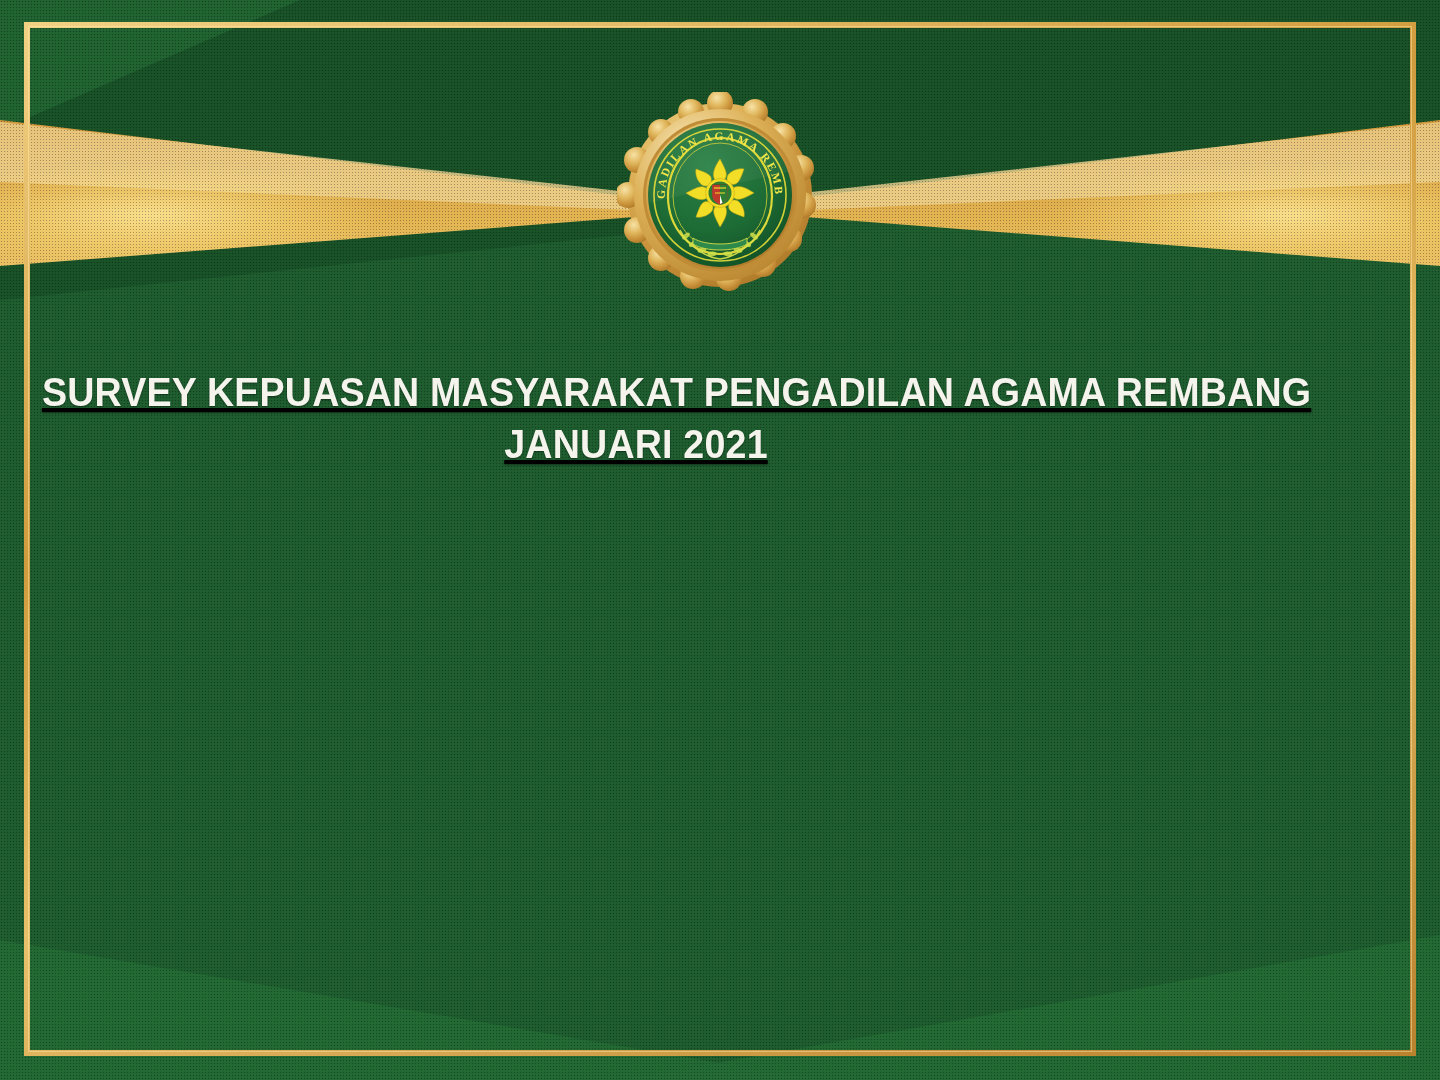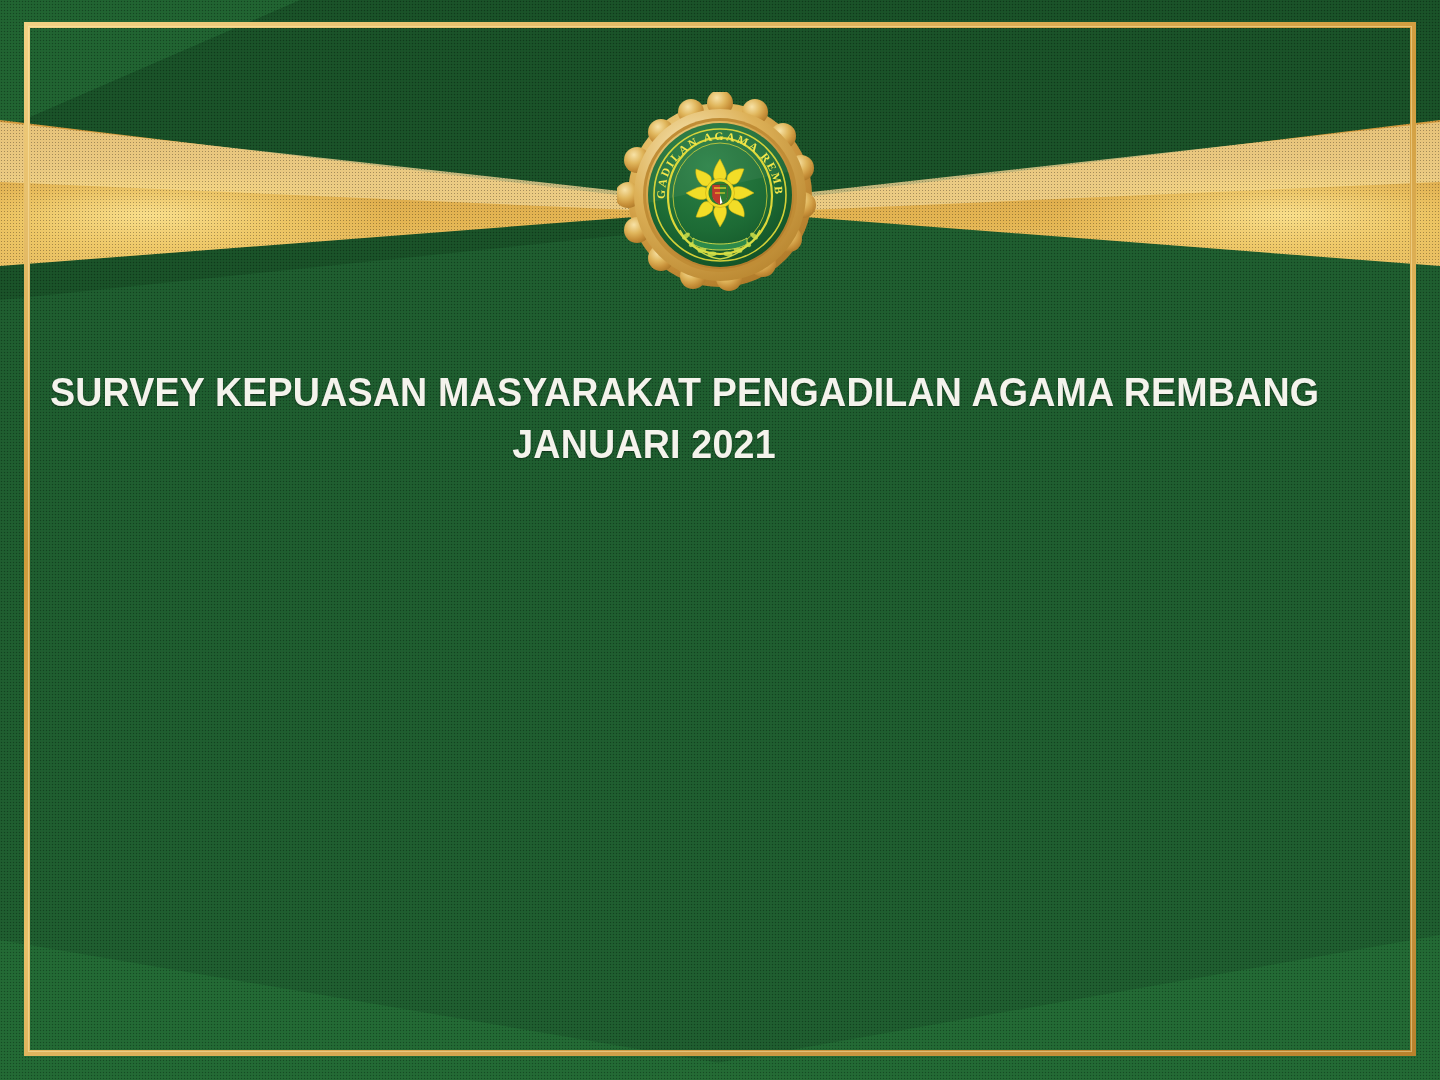--- a/index.html
+++ b/index.html
@@ -150,23 +150,24 @@
   #seal {
     position: absolute;
     left: 617px; top: 92px;
     width: 206px; height: 206px;
   }
   #seal svg { display: block; width: 206px; height: 206px; }
 
   
   #title-block {
     position: absolute;
-    left: 12px; top: 366px;
+    left: 4px; top: 366px;
     width: 1264px;
     text-align: center;
+    text-decoration: underline;
   }
   .title-line {
     color: #f4f3ec;
     font-family: "Liberation Sans", sans-serif;
     font-weight: bold;
     font-size: 40px;
     line-height: 52px;
     letter-spacing: .2px;
     transform: scaleX(.94);
     text-shadow: 0 1px 2px rgba(0,0,0,.45);

